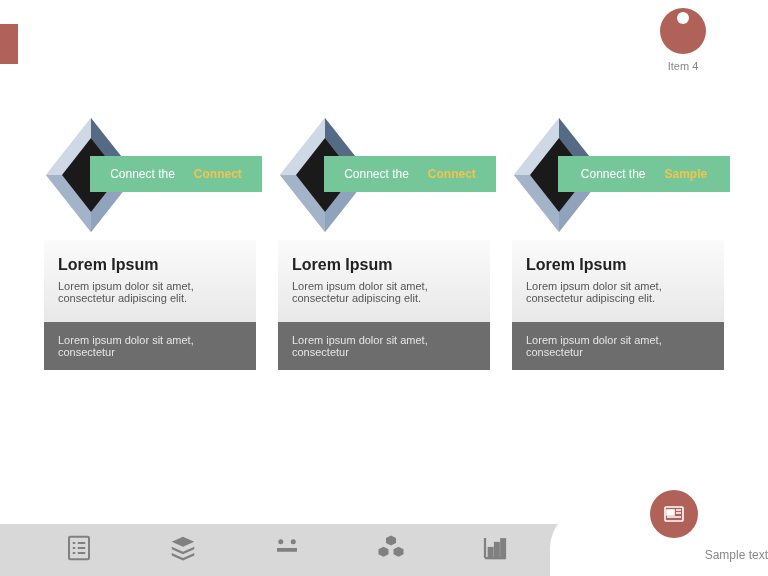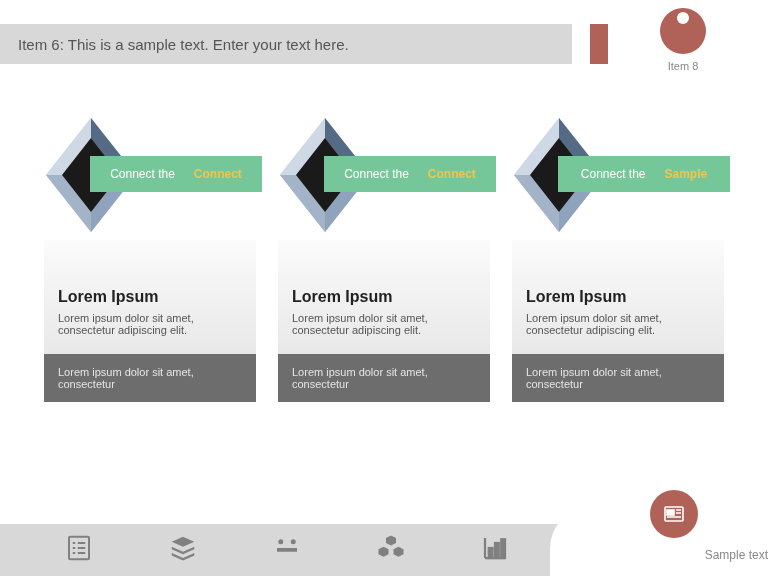--- a/index.html
+++ b/index.html
@@ -17,45 +17,44 @@
   .columns { position: absolute; top: 120px; left: 44px; right: 44px; display: flex; gap: 22px; }
   .col { flex: 1; position: relative; }
 
   .hex-wrap { position: relative; height: 120px; }
   .hex-svg { position: absolute; left: -8px; top: -10px; }
   .label-bar { position: absolute; left: 46px; top: 36px; right: -6px; height: 36px; background: #75c79a; display: flex; align-items: center; justify-content: center; font-size: 12px; color: #fff; gap: 19px; }
   .label-bar .prefix { color: #fff; }
   .label-bar .highlight { color: #f2c44b; font-weight: bold; }
 
   .card { background: linear-gradient(#fbfbfb, #e8e8e8); padding: 16px 14px 18px; font-size: 11px; color: #555; }
-  .card h3 { font-size: 16px; color: #222; margin-bottom: 6px; font-weight: bold; margin-top: 32px; }
+  .card h3 { font-size: 16px; color: #222; margin-bottom: 6px; font-weight: bold; }
   .card-footer { background: #6d6d6d; color: #e5e5e5; padding: 12px 14px; font-size: 11px; }
 
   .footer-bar { position: absolute; bottom: 0; left: 0; right: 0; height: 52px; background: #d8d8d8; display: flex; align-items: center; }
   .footer-icons { display: flex; gap: 74px; margin-left: 64px; }
   .footer-icon { color: #808080; }
 
   .footer-tab { position: absolute; bottom: 0; right: 0; width: 188px; height: 68px; background: #fff; display: flex; align-items: flex-end; justify-content: flex-end; padding-bottom: 14px; }
   .footer-tab::before { content: ""; position: absolute; left: -30px; bottom: 0; width: 60px; height: 68px; background: #fff; border-top-left-radius: 40px; }
   .footer-tab-circle { width: 48px; height: 48px; border-radius: 50%; background: #b06258; position: absolute; top: -18px; left: 50%; transform: translateX(-50%); display: flex; align-items: center; justify-content: center; }
   .footer-tab-label { font-size: 12px; color: #888; position: relative; z-index: 2; }
 </style>
 </head>
 <body>
 
 <div class="header-bar">
-  <div class="title-area">Item 6: This is a sample text. Enter your text here.</div>
   <div class="accent-block"></div>
 </div>
 
 <div class="badge-wrap">
   <div class="badge-circle">
     <div class="badge-hole"></div>
   </div>
-  <div class="badge-label">Item 8</div>
+  <div class="badge-label">Item 4</div>
 </div>
 
 <div class="columns">
 
   <div class="col">
     <div class="hex-wrap">
       <svg class="hex-svg" width="110" height="130">
         <polygon points="55,8 100,65 55,122 10,65" fill="#b8c6d8"></polygon>
         <polygon points="55,8 100,65 84,65 55,28" fill="#556a85"></polygon>
         <polygon points="55,122 100,65 84,65 55,102" fill="#8fa3bc"></polygon>

